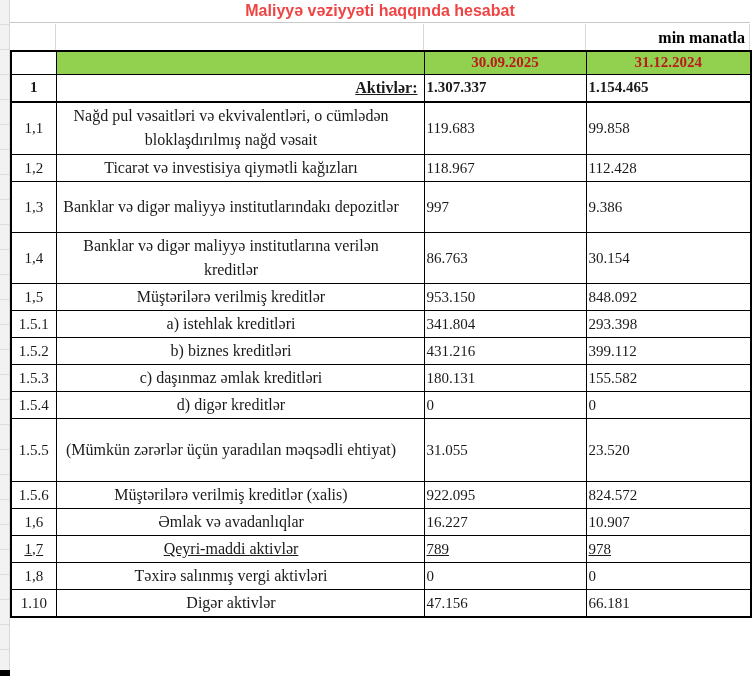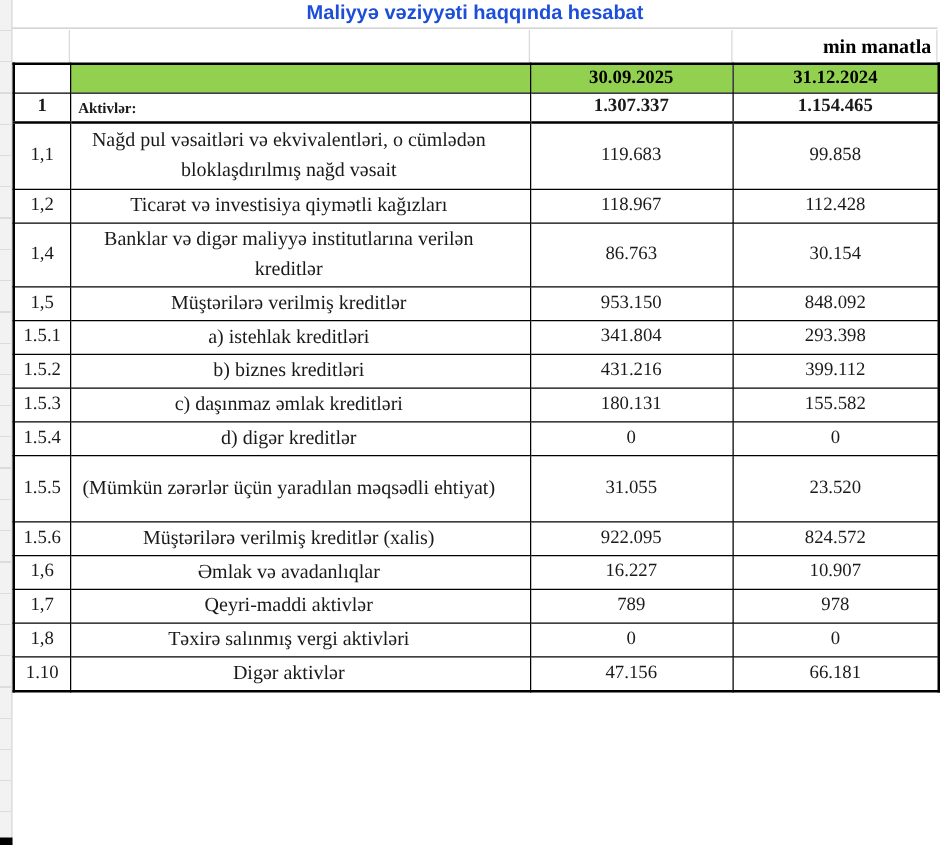--- a/index.html
+++ b/index.html
@@ -15,21 +15,21 @@
     border-right:1px solid #d8d8d8;
   }
   .corner-block {
     position:absolute; left:0; top:670px; width:10px; height:6px; background:#000;
   }
   
   .title-row {
     position:absolute; left:10px; top:0; width:740px; height:23px;
     display:flex; align-items:center; justify-content:center;
     font-family:"Liberation Sans", sans-serif; font-weight:bold; font-size:16px;
-    border-bottom:1px solid #c8c8c8; box-sizing:border-box; color:#1d4ed8;
+    border-bottom:1px solid #c8c8c8; box-sizing:border-box; color:#ef4444;
   }
   
   .unit-row {
     position:absolute; left:10px; top:24px; width:740px; height:26px;
     box-sizing:border-box;
   }
   .unit-note {
     position:absolute; right:5px; bottom:3px;
     font-weight:bold; font-size:16px; color:#000;
   }
@@ -37,26 +37,26 @@
   .vgrid.g1 { left:45px; } .vgrid.g2 { left:413px; } .vgrid.g3 { left:575px; } .vgrid.g4 { left:739px; }
   
   table.fin {
     position:absolute; left:10px; top:50px; width:740px;
     border-collapse:collapse; table-layout:fixed;
     border:2px solid #000; font-family:"Liberation Serif", serif;
   }
   table.fin td { border:1px solid #000; overflow:hidden; vertical-align:middle; }
   thead tr { height:23px; }
   thead td { border-bottom:2px solid #000; }
-  td.green { background:#92d050; font-weight:bold; font-size:15px; text-align:center; color:#000000; }
+  td.green { background:#92d050; font-weight:bold; font-size:15px; text-align:center; color:#b91c1c; }
   td.num { text-align:center; font-size:15px; padding:0 2px; }
   td.lbl { text-align:center; font-size:16px; padding:1px 24px 1px 6px; line-height:1.5; }
-  td.val { text-align:center; font-size:15px; padding:0 2px; }
+  td.val { font-size:15px; padding:0 2px; }
   tr.section td { font-weight:bold; border-bottom-width:2px; }
-  tr.section td.lbl { text-align:left; padding-right:6px; font-size:12px; }
+  tr.section td.lbl { text-align:right; padding-right:6px; font-size:16px;text-decoration:underline; }
 </style>
 </head>
 <body>
 
 <div class="sheet-strip"></div>
 <div class="corner-block"></div>
 
 <div class="title-row">Maliyyə vəziyyəti haqqında hesabat</div>
 
 <div class="unit-row">
@@ -95,20 +95,26 @@
     <td class="val">119.683</td>
     <td class="val">99.858</td>
   </tr>
       <tr style="height: 24px;">
     <td class="num">1,2</td>
     <td class="lbl">Ticarət və investisiya qiymətli kağızları</td>
     <td class="val">118.967</td>
     <td class="val">112.428</td>
   </tr>
       <tr style="height: 51px;">
+    <td class="num">1,3</td>
+    <td class="lbl">Banklar və digər maliyyə institutlarındakı depozitlər</td>
+    <td class="val">997</td>
+    <td class="val">9.386</td>
+  </tr>
+      <tr style="height: 51px;">
     <td class="num">1,4</td>
     <td class="lbl">Banklar və digər maliyyə institutlarına verilən kreditlər</td>
     <td class="val">86.763</td>
     <td class="val">30.154</td>
   </tr>
       <tr style="height: 23px;">
     <td class="num">1,5</td>
     <td class="lbl">Müştərilərə verilmiş kreditlər</td>
     <td class="val">953.150</td>
     <td class="val">848.092</td>
@@ -130,39 +136,39 @@
     <td class="lbl">c) daşınmaz əmlak kreditləri</td>
     <td class="val">180.131</td>
     <td class="val">155.582</td>
   </tr>
       <tr style="height: 23px;">
     <td class="num">1.5.4</td>
     <td class="lbl">d) digər kreditlər</td>
     <td class="val">0</td>
     <td class="val">0</td>
   </tr>
-      <tr style="height: 53px; margin-left: 24px;">
+      <tr style="height: 63px; margin-left: 24px;">
     <td class="num">1.5.5</td>
     <td class="lbl">(Mümkün zərərlər üçün yaradılan məqsədli ehtiyat)</td>
     <td class="val">31.055</td>
     <td class="val">23.520</td>
   </tr>
       <tr style="height: 24px;">
     <td class="num">1.5.6</td>
     <td class="lbl">Müştərilərə verilmiş kreditlər (xalis)</td>
     <td class="val">922.095</td>
     <td class="val">824.572</td>
   </tr>
       <tr style="height: 24px;">
     <td class="num">1,6</td>
     <td class="lbl">Əmlak və avadanlıqlar</td>
     <td class="val">16.227</td>
     <td class="val">10.907</td>
   </tr>
-      <tr style="height: 24px;">
+      <tr style="height: 24px; text-decoration: underline;">
     <td class="num">1,7</td>
     <td class="lbl">Qeyri-maddi aktivlər</td>
     <td class="val">789</td>
     <td class="val">978</td>
   </tr>
       <tr style="height: 24px;">
     <td class="num">1,8</td>
     <td class="lbl">Təxirə salınmış vergi aktivləri</td>
     <td class="val">0</td>
     <td class="val">0</td>

